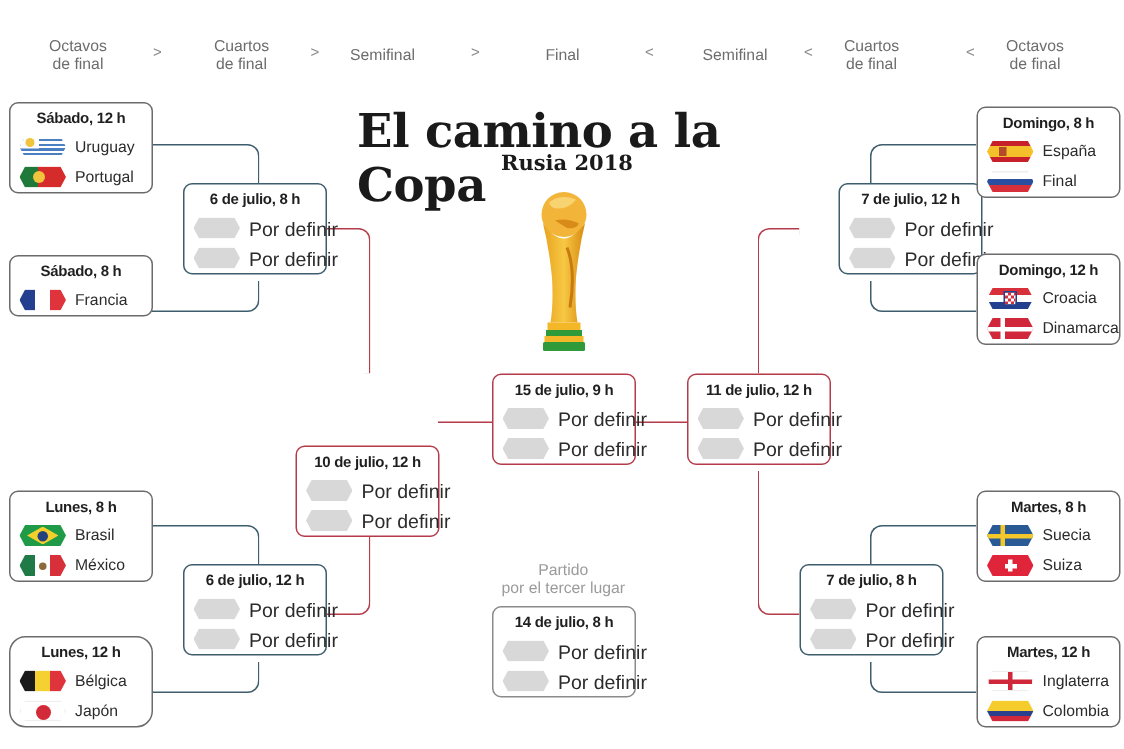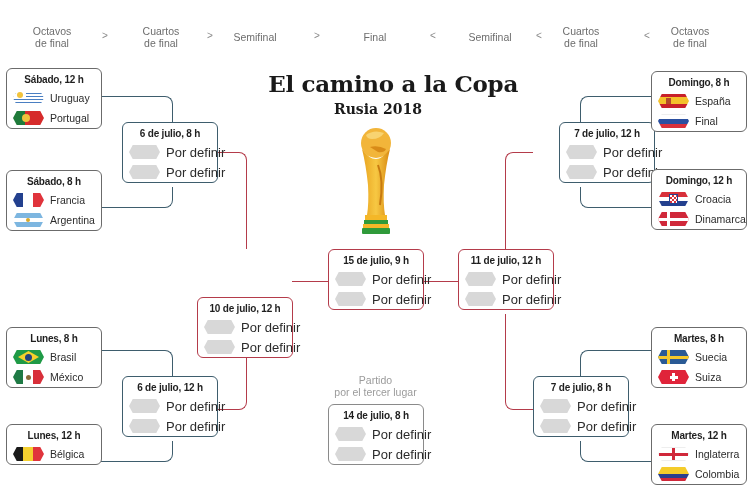--- a/index.html
+++ b/index.html
@@ -1,20 +1,20 @@
 <!DOCTYPE html>
 <html><head>
 <meta charset="utf-8">
 <style>
   * { box-sizing: border-box; margin: 0; padding: 0; }
   body { width: 749px; height: 499px; background: #ffffff; position: relative; overflow: hidden; font-family: "Liberation Sans", "DejaVu Sans", sans-serif; color: #1f1f1f; }
   .stage { position: absolute; left: 0; top: 0; width: 749px; height: 499px; }
   .hdr { position: absolute; top: 25px; font-size: 10.5px; line-height: 12px; color: #6d6d6d; text-align: center; }
   .arrow { position: absolute; top: 30px; font-size: 10px; color: #8a8a8a; }
-  .title { position: absolute; left: 238px; top: 70px; width: 280px; text-align: right; font-family: "DejaVu Serif", "Liberation Serif", serif; font-weight: bold; font-size: 23px; letter-spacing: -0.3px; color: #1a1a1a; }
+  .title { position: absolute; left: 238px; top: 70px; width: 280px; text-align: left; font-family: "DejaVu Serif", "Liberation Serif", serif; font-weight: bold; font-size: 31px; letter-spacing: -0.3px; color: #1a1a1a; }
   .subtitle { position: absolute; left: 238px; top: 101px; width: 280px; text-align: center; font-family: "DejaVu Serif", "Liberation Serif", serif; font-weight: bold; font-size: 14px; color: #1a1a1a; }
   .box { position: absolute; width: 96px; background: #fff; border: 1.5px solid #6b6b6b; border-radius: 6px; }
   .box.qf { border-color: #3e5d6d; }
   .box.sf { border-color: #b43b4a; }
   .box.gray { border-color: #8a8a8a; }
   .box-title { text-align: center; font-weight: bold; font-size: 10px; margin-top: 5px; height: 14px; letter-spacing: -0.2px; }
   .row { display: flex; align-items: center; height: 20px; padding-left: 6px; }
   .flag { width: 31px; height: 14px; flex: 0 0 31px; clip-path: polygon(12% 0, 88% 0, 100% 50%, 88% 100%, 12% 100%, 0 50%); margin-right: 6px; position: relative; overflow: hidden; }
   .flag.tbd { background: #d8d8d8; }
   .team { font-size: 10.5px; color: #2b2b2b; white-space: nowrap; }
@@ -100,50 +100,50 @@
       <span class="team">Portugal</span>
     </div>
   </div>
 
   <div class="box" style="left:6px;top:170px;">
     <div class="box-title">Sábado, 8 h</div>
     <div class="row">
       <div class="flag" style="background:linear-gradient(90deg,#23408e 0 33%,#fff 33% 66%,#e0343c 66%);"></div>
       <span class="team">Francia</span>
     </div>
-    <div class="row">
-      <div class="flag" style="background:linear-gradient(#7db6e0 0 33%,#fff 33% 66%,#7db6e0 66%);">
-          <div style="position:absolute;left:13px;top:5px;width:4px;height:4px;border-radius:50%;background:#d8a92b;"></div>
-        </div>
-      <span class="team">Argentina</span>
-    </div>
   </div>
 
   <div class="box" style="left:6px;top:327px;">
     <div class="box-title">Lunes, 8 h</div>
     <div class="row">
       <div class="flag" style="background:#1f9a46;">
           <div style="position:absolute;left:5px;top:1px;width:21px;height:12px;background:#f5d02c;clip-path:polygon(50% 0,100% 50%,50% 100%,0 50%);"></div>
           <div style="position:absolute;left:12px;top:4px;width:7px;height:7px;border-radius:50%;background:#24427e;"></div>
         </div>
       <span class="team">Brasil</span>
     </div>
     <div class="row">
       <div class="flag" style="background:linear-gradient(90deg,#1f7a45 0 33%,#fff 33% 66%,#d8303a 66%);">
           <div style="position:absolute;left:13px;top:5px;width:5px;height:5px;border-radius:50%;background:#8a6b3a;"></div>
         </div>
       <span class="team">México</span>
     </div>
   </div>
 
-  <div class="box" style="left:6px;top:424px;">
+  <div class="box" style="left:6px;top:424px;border-radius:11px;">
     <div class="box-title">Lunes, 12 h</div>
     <div class="row">
       <div class="flag" style="background:linear-gradient(90deg,#1a1a1a 0 33%,#f4d030 33% 66%,#e0343c 66%);"></div>
       <span class="team">Bélgica</span>
+    </div>
+    <div class="row">
+      <div class="flag" style="background:#fff;border:1px solid #eee;">
+          <div style="position:absolute;left:10px;top:2px;width:10px;height:10px;border-radius:50%;background:#d22a38;"></div>
+        </div>
+      <span class="team">Japón</span>
     </div>
   </div>
 
   <div class="box qf" style="left:122px;top:122px;">
     <div class="box-title">6 de julio, 8 h</div>
     <div class="row">
         <div class="flag tbd"></div>
         <span class="tbd-text">Por definir</span>
       </div>
     <div class="row">

